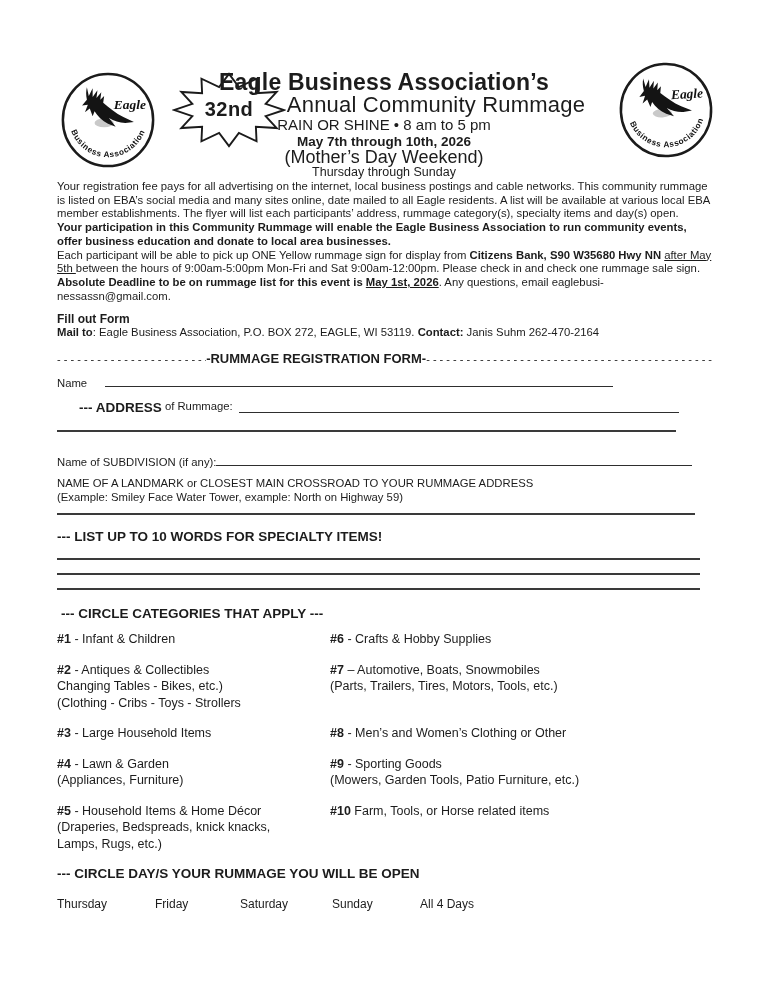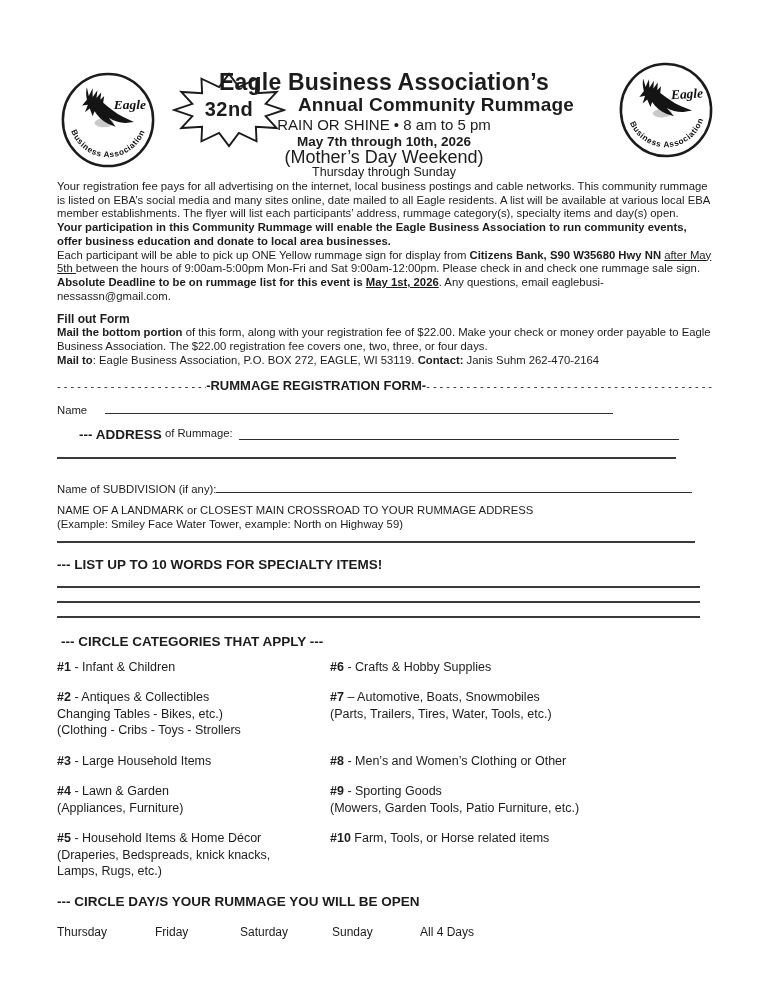--- a/index.html
+++ b/index.html
@@ -21,21 +21,21 @@
 
   .burst { position:absolute; left:172px; top:70px; width:114px; height:80px; z-index:1; }
   .burst svg { position:absolute; left:0; top:0; width:114px; height:80px; }
   .burst-label {
     position:absolute; left:0; right:0; top:28px; text-align:center;
     font-weight:bold; font-size:20px; letter-spacing:.5px;
   }
 
   .h-text { position:absolute; left:0; right:0; top:72px; text-align:center; z-index:2; }
   .h1 { font-size:23px;   font-weight:bold; line-height:21px; letter-spacing:.2px; }
-  .h2 { font-size:19px;   font-weight:bold; line-height:23px; padding-left:104px; letter-spacing:.2px; }
+  .h2 { font-size:22px;   font-weight:normal; line-height:23px; padding-left:104px; letter-spacing:.2px; }
   .h3 { font-size:15px;   line-height:18px; }
   .h4 { font-size:13.5px; font-weight:bold; line-height:16px; }
   .h5 { font-size:18px; line-height:15px; }
   .h6 { font-size:12.5px; line-height:15px; }
 
   
   .content { padding:2px 32px 0 57px; }
   .t  { font-size:11.3px; line-height:13.7px; margin:0; width:655px; }
   .bold { font-weight:bold; }
   .u { text-decoration:underline; }
@@ -134,21 +134,20 @@
     </div>
   </div>
 
   <div class="content">
 
     <p class="t">Your registration fee pays for all advertising on the internet, local business postings and cable networks. This community rummage is listed  on EBA’s social media and many sites online, date mailed to all Eagle residents. A list will be available at various local EBA member establishments. The flyer will list each participants’ address, rummage category(s), specialty items and day(s) open.</p>
     <p class="t bold">Your participation in this Community Rummage will enable the Eagle Business Association to run community events, offer business education and donate to local area businesses.</p>
     <p class="t"><span>Each participant will be able to pick up ONE Yellow rummage sign for display from </span><b>Citizens Bank, S90 W35680 Hwy NN </b><span class="u">after May 5th </span><span>between the hours of 9:00am-5:00pm Mon-Fri and Sat 9:00am-12:00pm. Please check in and check one rummage sale sign. </span><b>Absolute Deadline to be on rummage list for this event is </b><b class="u">May 1st, 2026</b><span>. Any questions, email eaglebusi-nessassn@gmail.com.</span></p>
 
     <p class="fill-heading">Fill out Form</p>
-    <p class="t"><b>Mail the bottom portion</b><span> of this form, along with your registration fee of $22.00. Make your check or money order payable to  Eagle Business Association. The $22.00 registration fee covers one, two, three, or four days.</span></p>
     <p class="t"><b>Mail to</b><span>: Eagle Business Association, P.O. BOX 272, EAGLE, WI 53119.  </span><b>Contact:</b><span>  Janis Suhm 262-470-2164</span></p>
 
     <div class="dashrow">
       <span class="dash">- - - - - - - - - - - - - - - - - - - - - - - - </span>
       <span class="ttl">-RUMMAGE REGISTRATION FORM-</span>
       <span class="dash">- - - - - - - - - - - - - - - - - - - - - - - - - - - - - - - - - - - - - - - - - - - - - - </span>
     </div>
 
     <div class="name-row">
       <span>Name</span><span class="wline"></span>
@@ -189,21 +188,21 @@
         <b>#6</b><span> - Crafts &amp; Hobby Supplies</span>
       </div>
 
       <div class="cat-cell">
         <div><b>#2</b><span> - Antiques &amp; Collectibles</span></div>
         <div>Changing Tables - Bikes, etc.)</div>
         <div>(Clothing - Cribs - Toys - Strollers</div>
       </div>
       <div class="cat-cell">
         <div><b>#7</b><span> – Automotive, Boats, Snowmobiles</span></div>
-        <div>(Parts, Trailers, Tires, Water, Tools, etc.)</div>
+        <div>(Parts, Trailers, Tires, Motors, Tools, etc.)</div>
       </div>
 
       <div class="cat-cell">
         <b>#3</b><span> - Large Household Items</span>
       </div>
       <div class="cat-cell">
         <b>#8</b><span> - Men’s and Women’s Clothing or Other</span>
       </div>
 
       <div class="cat-cell">

